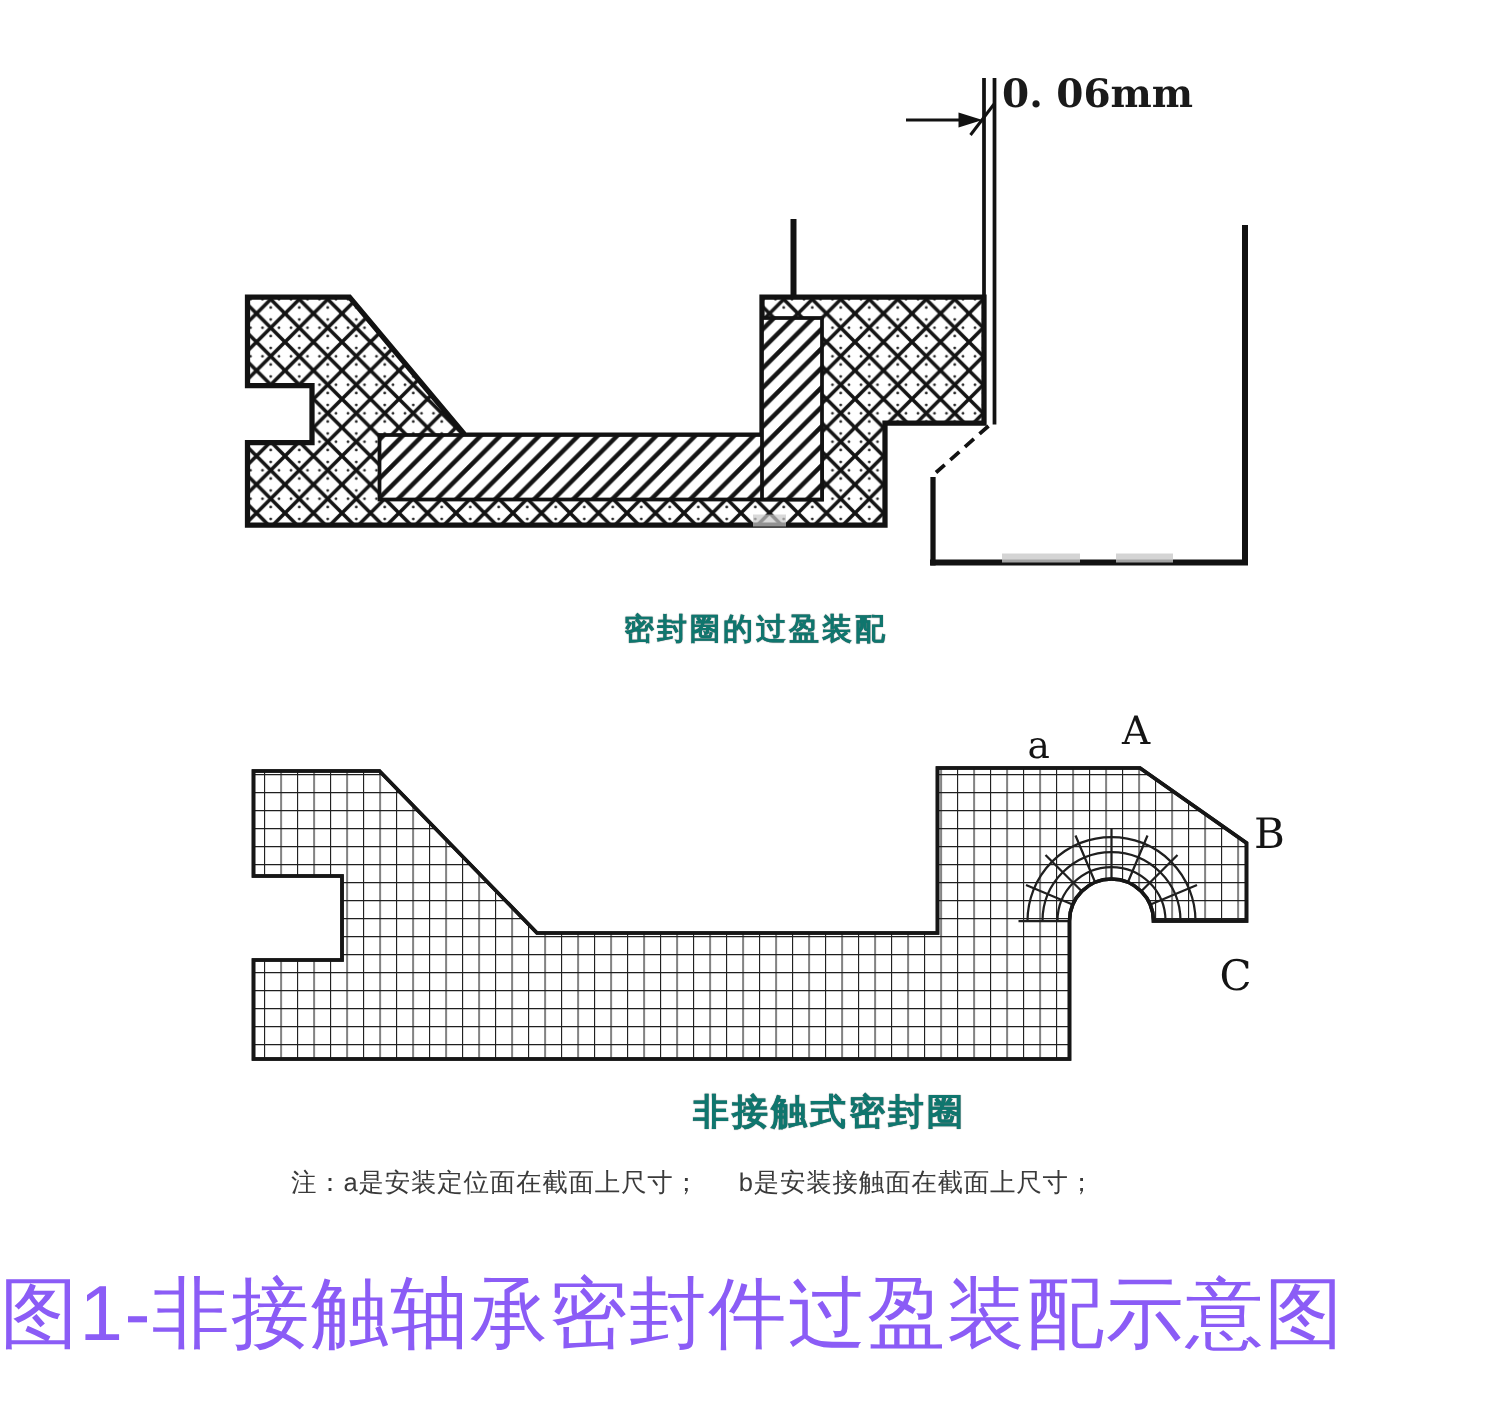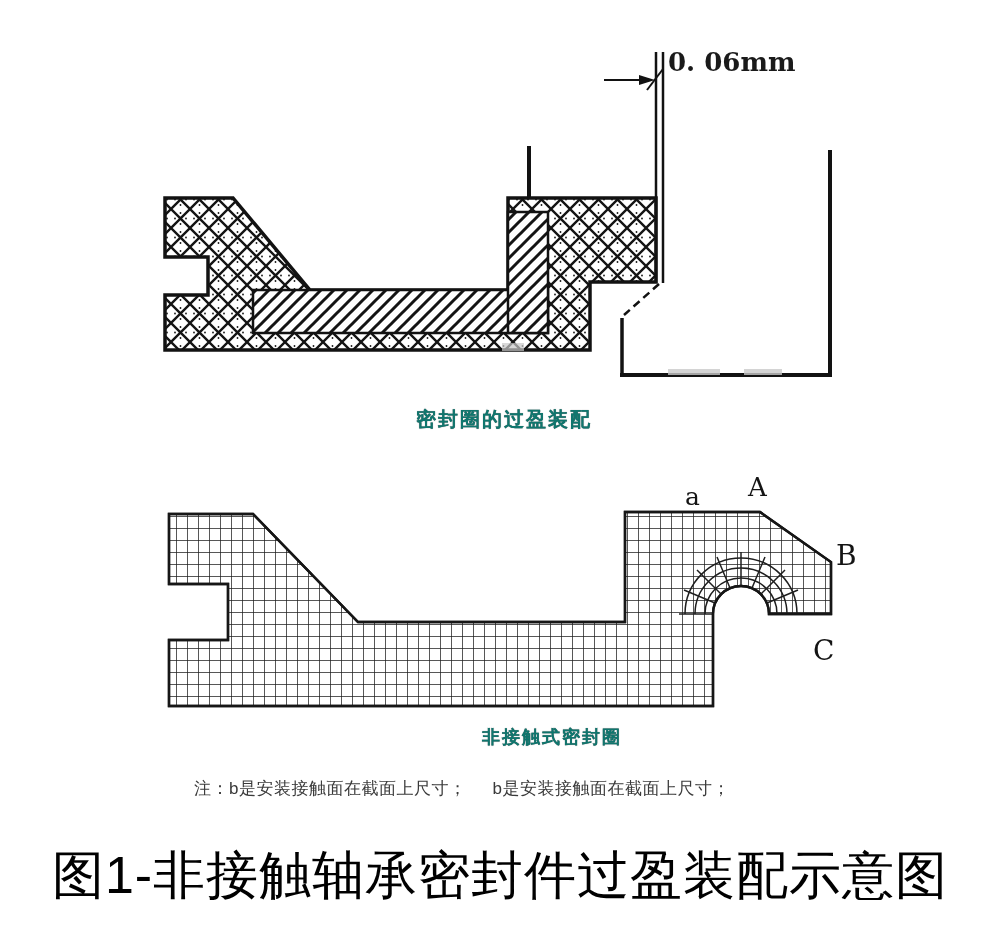--- a/index.html
+++ b/index.html
@@ -7,29 +7,29 @@
     position:relative;width:1000px;height:904px;background:#ffffff;
     font-family:"Liberation Sans",sans-serif;overflow:hidden;
   }
   .fig-svg{position:absolute;left:0;top:0;}
   .cap{
     position:absolute;color:#0f766e;font-weight:700;
     letter-spacing:2px;text-shadow:0 0 0.7px #555;
     font-family:"Liberation Sans",sans-serif;
   }
   .cap-top{left:416px;top:406px;font-size:20px;}
-  .cap-bottom{left:482px;top:725px;font-size:18px;}
+  .cap-bottom{left:462px;top:725px;font-size:24px;}
   .note{
     position:absolute;left:194px;top:777px;font-size:17px;color:#3a3a3a;
     letter-spacing:0.5px;white-space:nowrap;
   }
   .note .part2{margin-left:26px;}
   .fig-title{
-    position:absolute;left:0;top:841px;width:1000px;text-align:center;
-    font-size:52px;font-weight:400;color:#000000;letter-spacing:1px;
+    position:absolute;left:0;top:841px;width:1000px;text-align:left;
+    font-size:52px;font-weight:400;color:#8b5cf6;letter-spacing:1px;
     font-family:"Liberation Sans",sans-serif;white-space:nowrap;
   }
   .dim-text{font-family:"DejaVu Serif",serif;font-weight:700;font-size:26px;fill:#1a1a1a;}
   .mesh-label{font-family:"DejaVu Serif",serif;fill:#141414;}
 </style>
 </head>
 <body>
 
 <div class="page">
 
@@ -109,18 +109,18 @@
       <text class="mesh-label" x="836" y="565" font-size="28">B</text>
       <text class="mesh-label" x="813" y="660" font-size="28">C</text>
     </g>
   </svg>
 
   <div class="cap cap-top">密封圈的过盈装配</div>
 
   <div class="cap cap-bottom">非接触式密封圈</div>
 
   <div class="note">
-    <span class="part1">注：b是安装接触面在截面上尺寸；</span><span class="part2">b是安装接触面在截面上尺寸；</span>
+    <span class="part1">注：a是安装定位面在截面上尺寸；</span><span class="part2">b是安装接触面在截面上尺寸；</span>
   </div>
 
   <div class="fig-title">图1-非接触轴承密封件过盈装配示意图</div>
 
 </div>
 
 </body></html>

